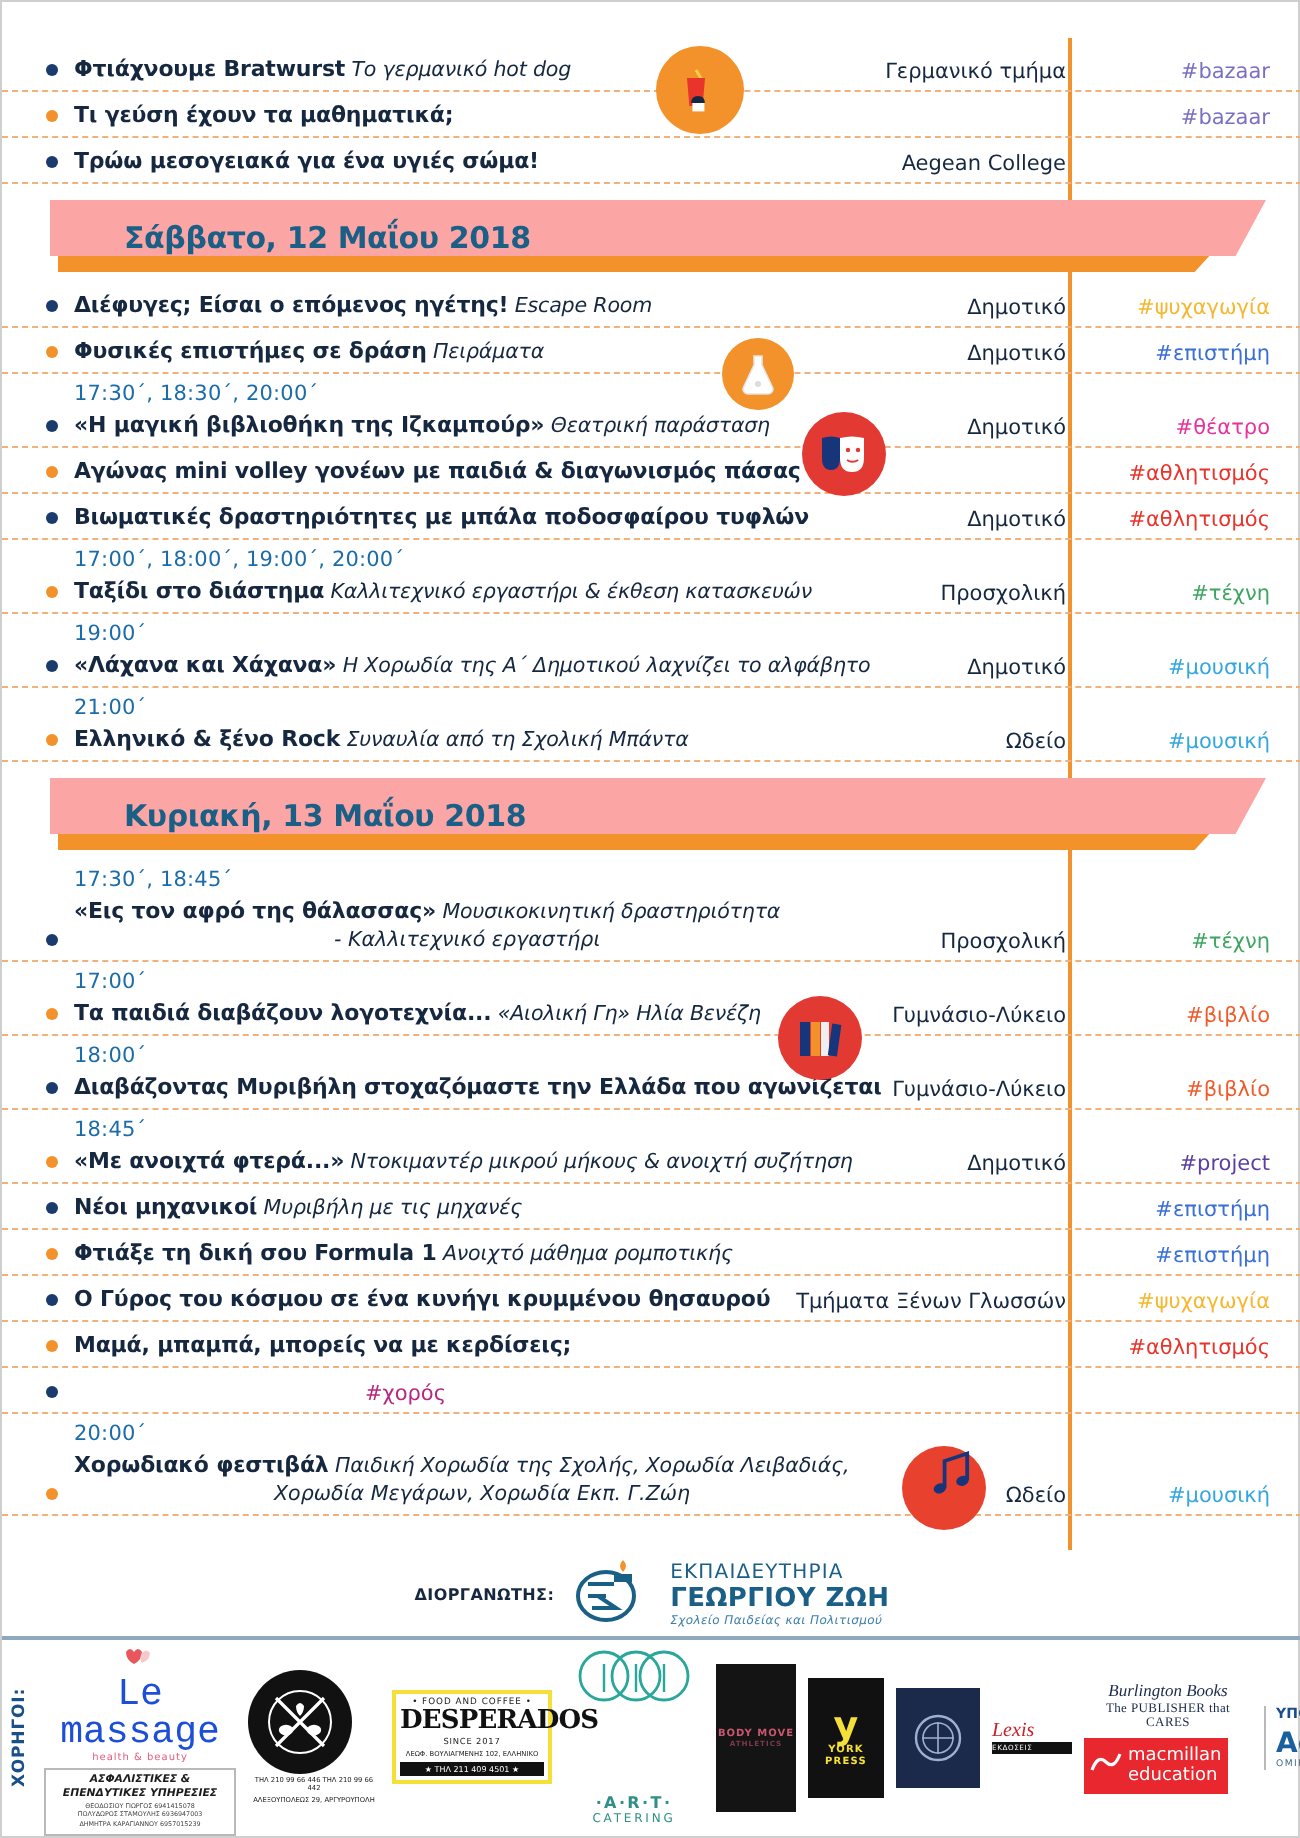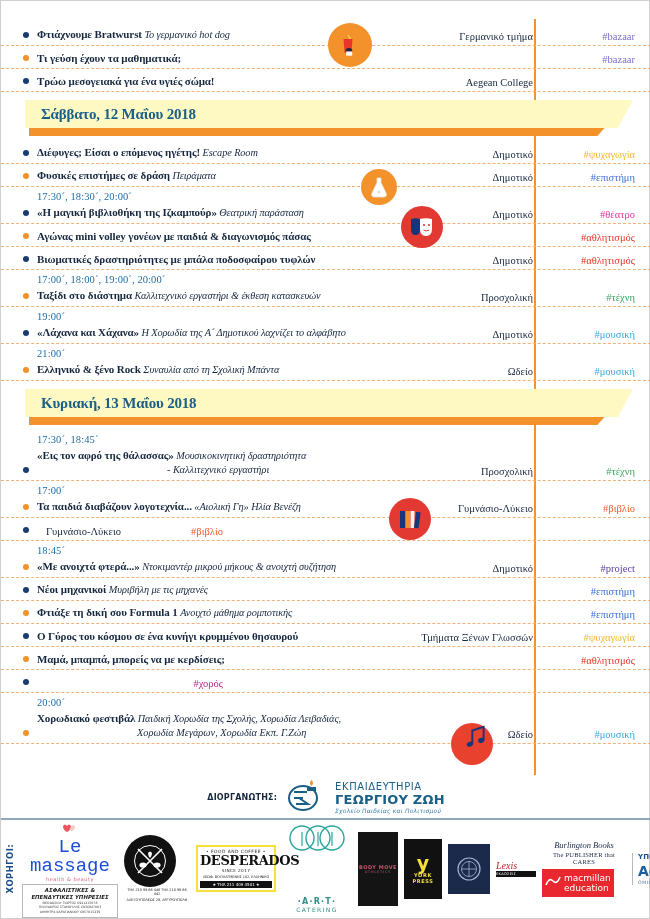--- a/index.html
+++ b/index.html
@@ -15,21 +15,20 @@
     background: #ffffff;
     border: 1px solid #cfcfcf;
   }
 
   
   .schedule {
     position: absolute;
     left: 0; top: 0;
     width: 650px; height: 775px;
     overflow: hidden;
-    font-family: Liberation Serif, serif;
   }
 
   
   .divider {
     position: absolute;
     left: 533px; top: 18px;
     width: 1.5px; height: 756px;
     background: #f0932e;
   }
 
@@ -123,24 +122,25 @@
     position: absolute;
     left: 28px; top: 12px;
     width: 592px; height: 26px;
     background: #f3912a;
     clip-path: polygon(0 0, 100% 0, 96% 100%, 0 100%);
   }
   .banner {
     position: absolute;
     left: 24px; top: 2px;
     width: 608px; height: 28px;
-    background: #fef9c3;
+    background: #fca5a5;
     clip-path: polygon(0 0, 100% 0, 97.5% 100%, 0 100%);
     display: flex;
-    align-items: center;
+    align-items: flex-end;
+    padding-left: 21px;
   }
   .banner-label {
     padding-left: 16px;
     font-size: 15px;
     font-weight: bold;
     color: #1a5f86;
     letter-spacing: -.2px;
   }
 
   
@@ -379,20 +379,24 @@
           <span class="bullet b-orange"></span>
           <div class="cell-main">
             <span class="time">17:00´</span>
             <span class="titleline"><span class="t-bold">Τα παιδιά διαβάζουν λογοτεχνία...</span><span class="t-ital"> «Αιολική Γη» Ηλία Βενέζη</span></span>
           </div>
           <div class="cell-venue">Γυμνάσιο-Λύκειο</div>
           <div class="cell-tag" style="color: rgb(239, 91, 43);">#βιβλίο</div>
         </div>
         <div class="row">
           <span class="bullet b-blue"></span>
+          <div class="cell-main">
+            <span class="time">18:00´</span>
+            <span class="titleline"><span class="t-bold">Διαβάζοντας Μυριβήλη στοχαζόμαστε την Ελλάδα που αγωνίζεται</span></span>
+          </div>
           <div class="cell-venue">Γυμνάσιο-Λύκειο</div>
           <div class="cell-tag" style="color: rgb(239, 91, 43);">#βιβλίο</div>
         </div>
         <div class="row">
           <span class="bullet b-orange"></span>
           <div class="cell-main">
             <span class="time">18:45´</span>
             <span class="titleline"><span class="t-bold">«Με ανοιχτά φτερά...»</span><span class="t-ital"> Ντοκιμαντέρ μικρού μήκους &amp; ανοιχτή συζήτηση</span></span>
           </div>
           <div class="cell-venue">Δημοτικό</div>

